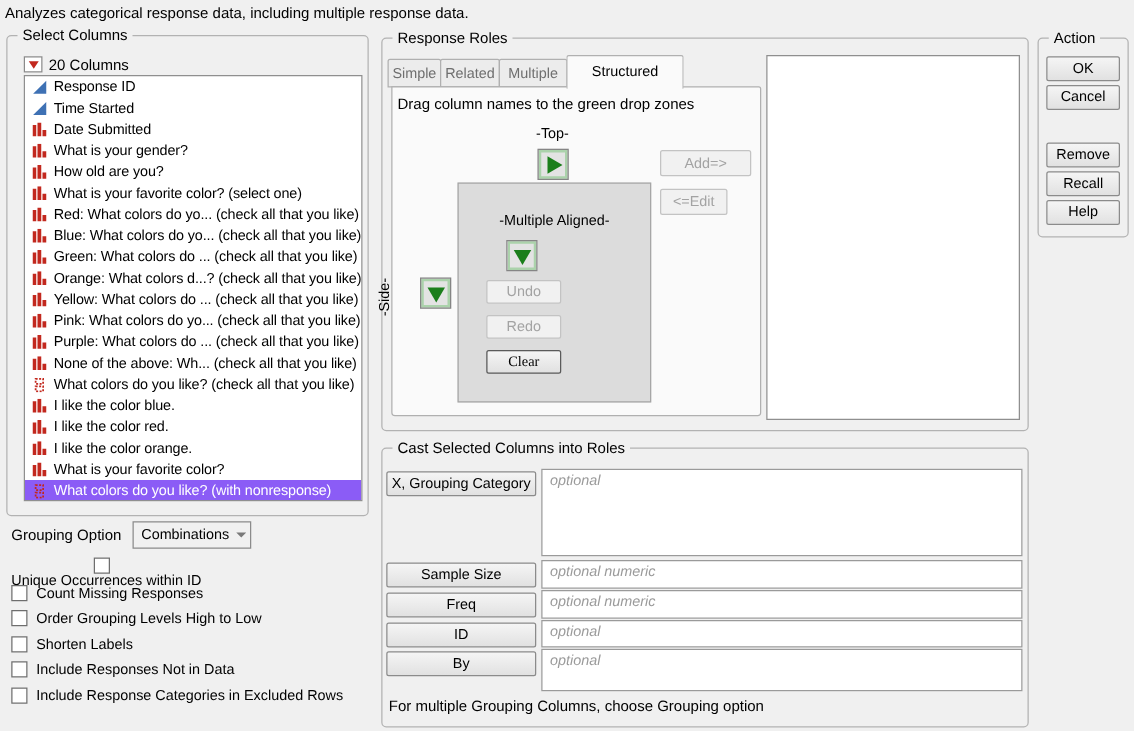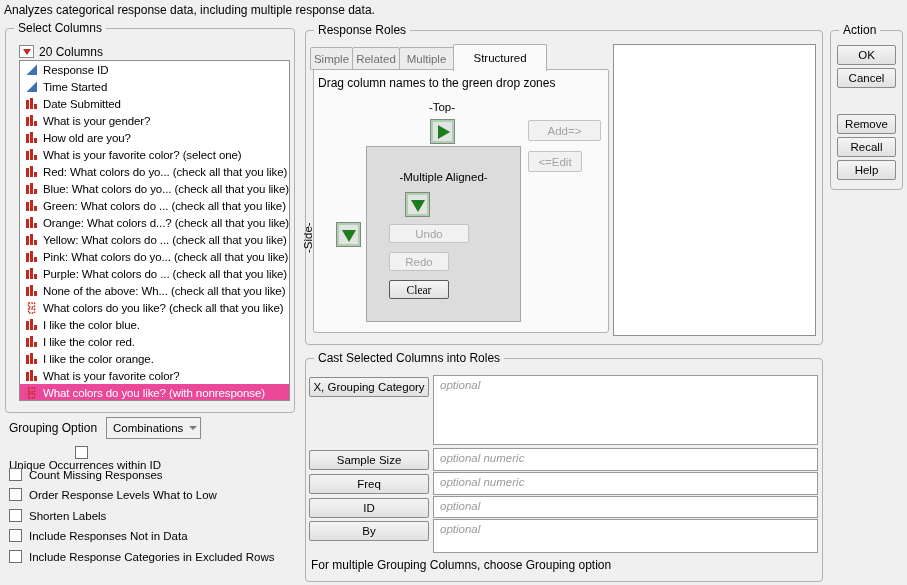--- a/index.html
+++ b/index.html
@@ -24,21 +24,21 @@
     border:1px solid #8b8b8b; border-radius:2px;
     font-size:11.5px; cursor:default; white-space:nowrap;
   }
   .btn.disabled { color:#a3a3a3; background:#f1f1f1; border-color:#c3c3c3; }
   .btn.strong { border-color:#5a5a5a;font-family:Liberation Serif, serif; }
 
   
   .listbox { position:absolute; background:#fff; border:1px solid #8f8f8f; overflow:hidden; }
   .col-row { height:17px; display:flex; align-items:center; padding-left:4px; white-space:nowrap; font-size:11.5px; letter-spacing:-0.1px; }
   .col-row .col-icon { width:15px; display:flex; justify-content:center; margin-right:4px; flex:0 0 15px; }
-  .col-row.selected { background:#ec4899; color:#fff; }
+  .col-row.selected { background:#8b5cf6; color:#fff; }
 
   
   .menu-btn { position:absolute; width:15px; height:13px; background:#fff; border:1px solid #8a8a8a; display:flex; align-items:center; justify-content:center; }
   .red-tri { width:0; height:0; border-left:4px solid transparent; border-right:4px solid transparent; border-top:6px solid #c2281e; }
 
   
   .dropdown { position:absolute; background:#f1f1f1; border:1px solid #8b8b8b; display:flex; align-items:center; justify-content:space-between; padding:0 6px; font-size:11.5px; }
   .dd-chev { width:0; height:0; border-left:4px solid transparent; border-right:4px solid transparent; border-top:4px solid #7a7a7a; margin-left:6px; }
 
   
@@ -286,21 +286,21 @@
       <div class="cb-row" style="left: 9px; top: 446px; flex-direction: column;">
         <span class="cb-box"></span>
         <span class="cb-label">Unique Occurrences within ID</span>
       </div>
       <div class="cb-row" style="left: 9px; top: 467px;">
         <span class="cb-box"></span>
         <span class="cb-label">Count Missing Responses</span>
       </div>
       <div class="cb-row" style="left: 9px; top: 487px;">
         <span class="cb-box"></span>
-        <span class="cb-label">Order Response Levels What to Low</span>
+        <span class="cb-label">Order Grouping Levels High to Low</span>
       </div>
       <div class="cb-row" style="left: 9px; top: 508px;">
         <span class="cb-box"></span>
         <span class="cb-label">Shorten Labels</span>
       </div>
       <div class="cb-row" style="left: 9px; top: 528px;">
         <span class="cb-box"></span>
         <span class="cb-label">Include Responses Not in Data</span>
       </div>
       <div class="cb-row" style="left: 9px; top: 549px;">
@@ -332,21 +332,21 @@
   <div class="zone-label" style="left:366px;top:171px;width:155px;">-Multiple Aligned-</div>
   <div class="dropzone-btn" style="left:405px;top:192px;">
     <span class="tri-down"></span>
   </div>
 
   <div class="side-label" style="left:302px;top:210px;width:14px;height:56px;">-Side-</div>
   <div class="dropzone-btn" style="left:336px;top:222px;">
     <span class="tri-down"></span>
   </div>
 
-  <div class="btn disabled" style="left:389px;top:224px;width:80px;height:19px;z-index:4;text-align:right;">Undo</div>
+  <div class="btn disabled" style="left:389px;top:224px;width:60px;height:19px;z-index:4;text-align:right;">Undo</div>
   <div class="btn disabled" style="left:389px;top:252px;width:60px;height:19px;z-index:4;">Redo</div>
   <div class="btn strong" style="left:389px;top:280px;width:60px;height:19px;z-index:4;">Clear</div>
 
   <div class="btn disabled" style="left:528px;top:120px;width:73px;height:21px;z-index:4;">Add=&gt;</div>
   <div class="btn disabled" style="left:528px;top:151px;width:54px;height:21px;z-index:4;">&lt;=Edit</div>
 
   <div class="listbox" style="left:613px;top:44px;width:203px;height:292px;"></div>
 
   <div class="group" style="left:305px;top:358px;width:518px;height:224px;">
     <div class="group-label">Cast Selected Columns into Roles</div>

